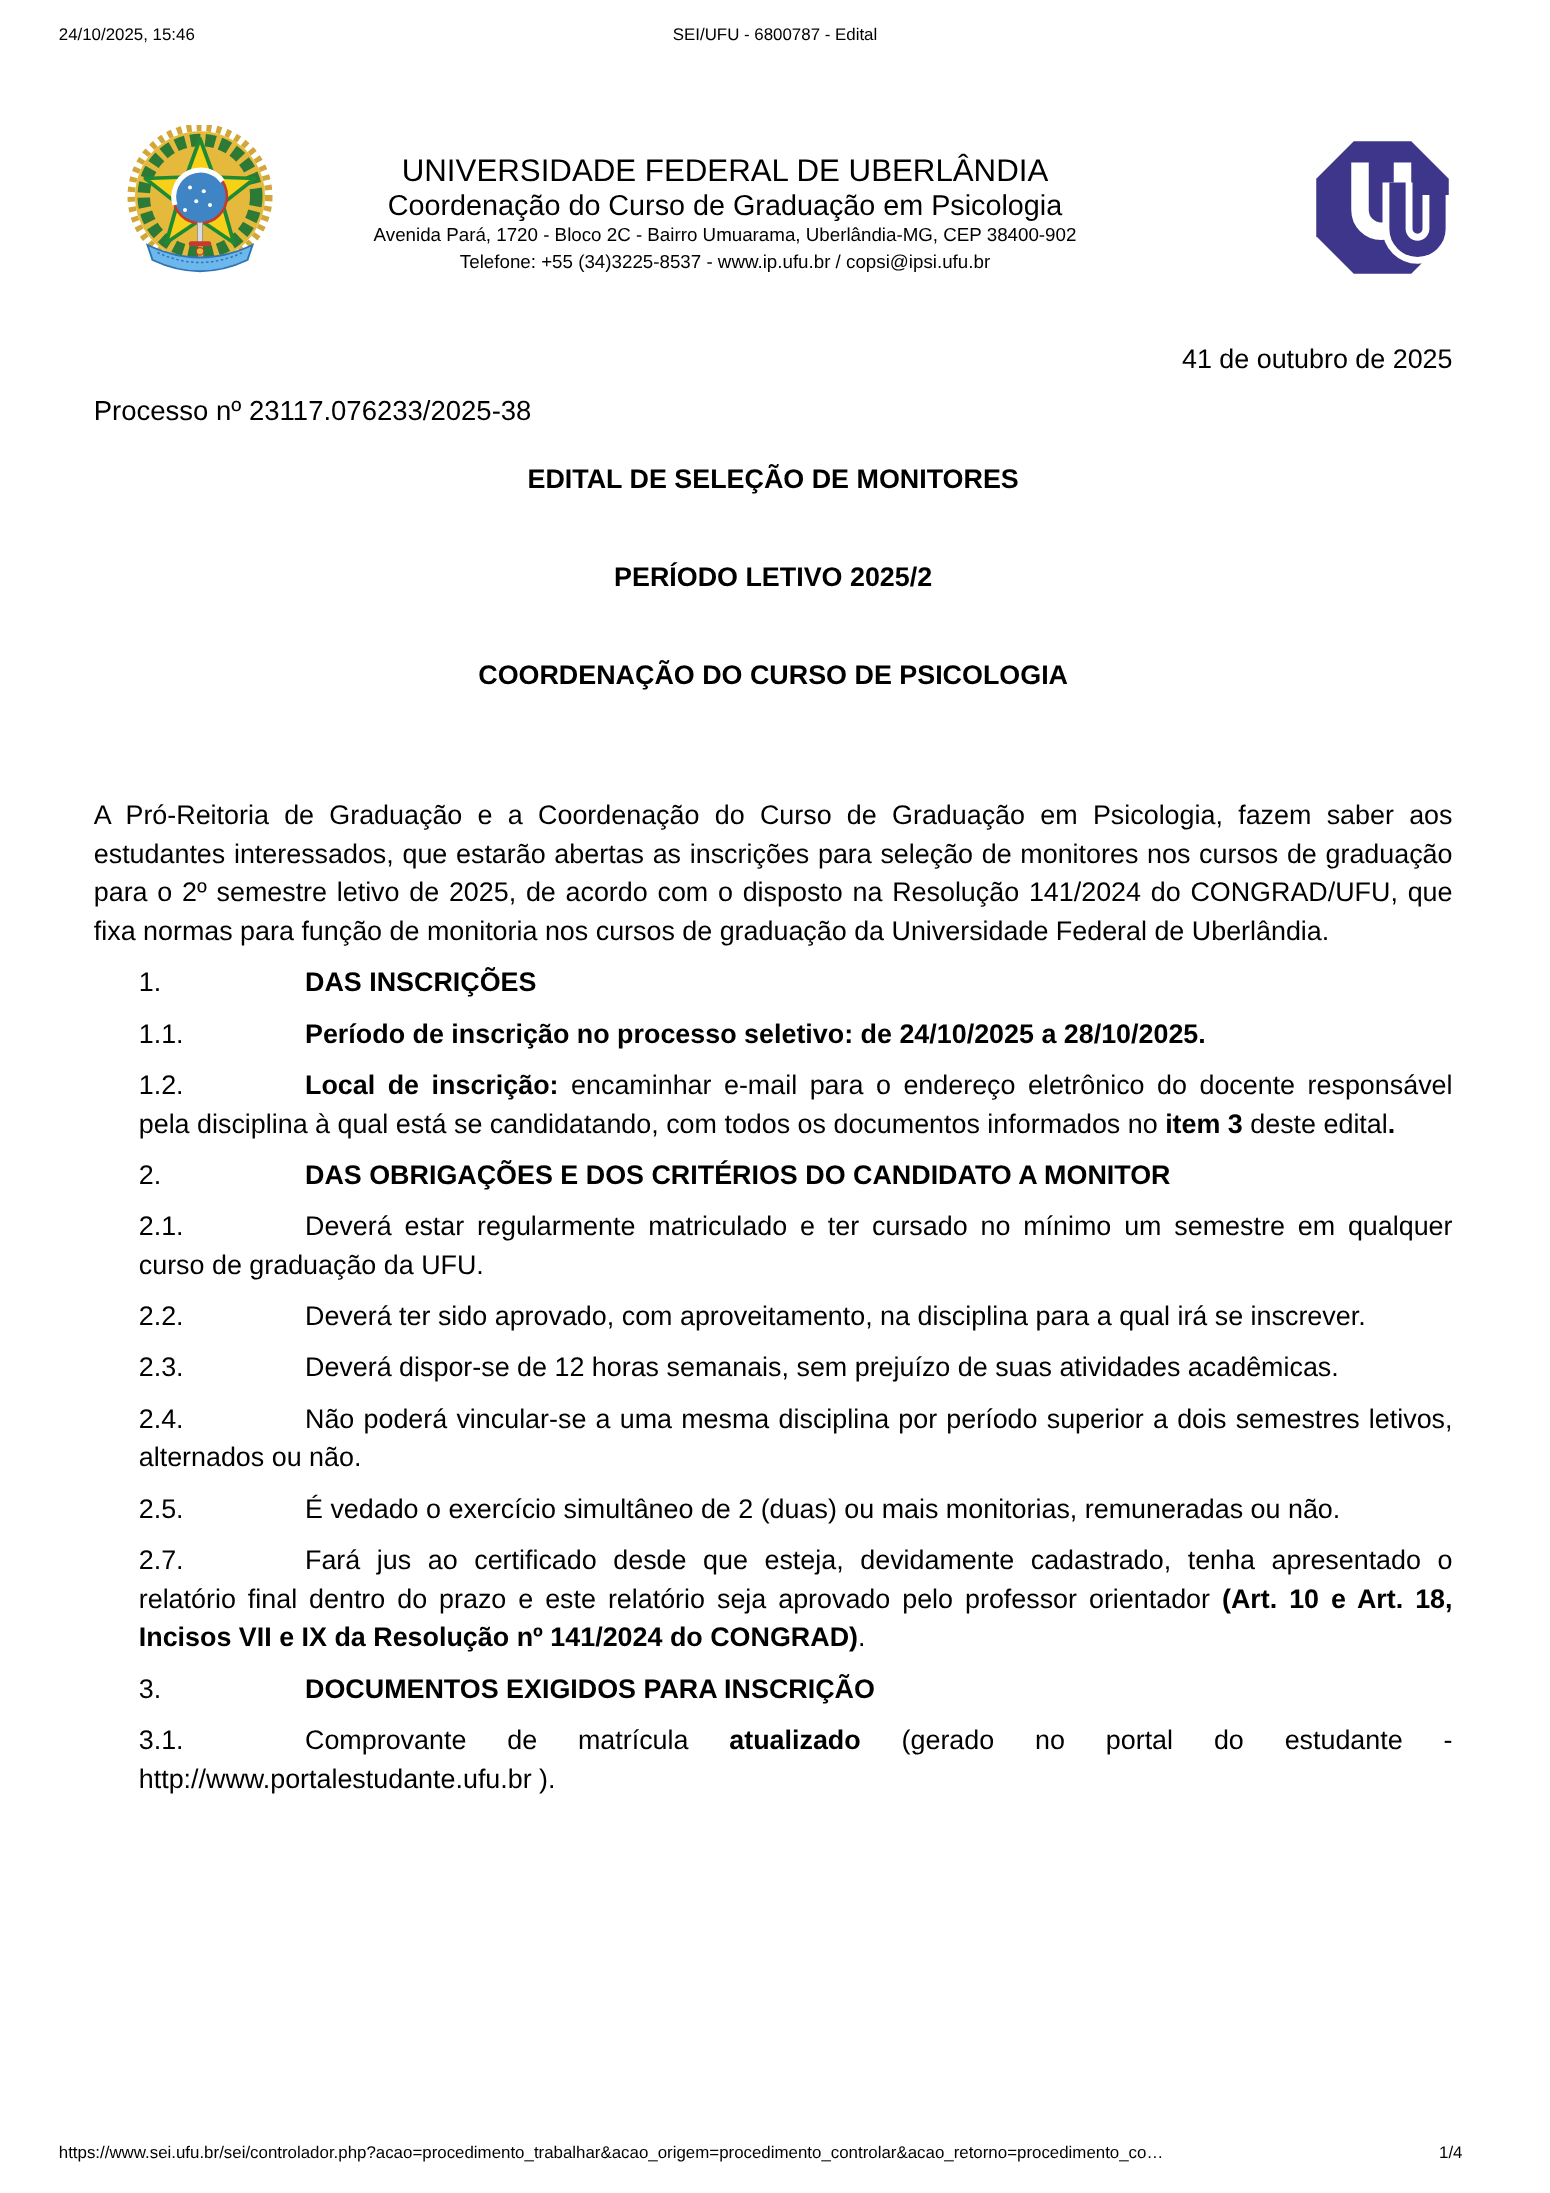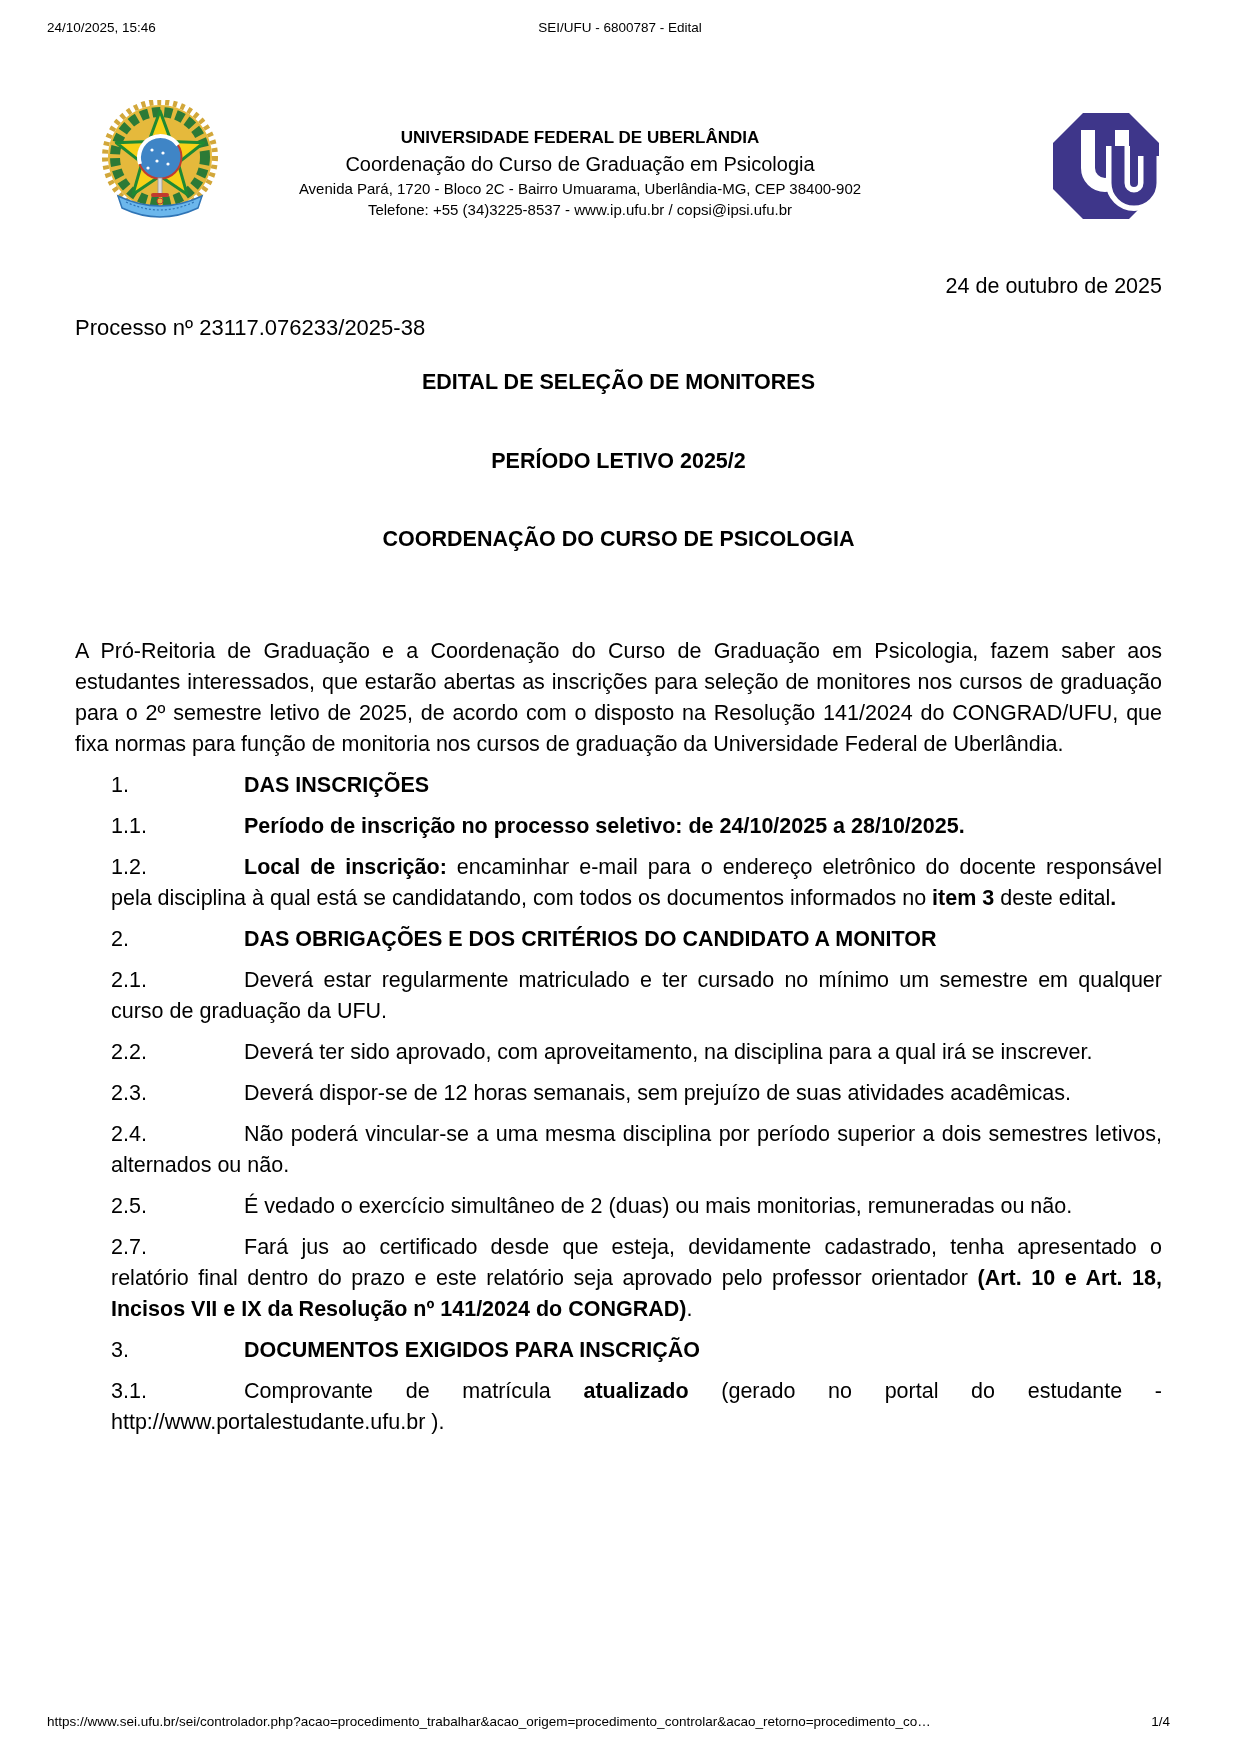--- a/index.html
+++ b/index.html
@@ -18,22 +18,22 @@
     display:flex; justify-content:space-between; align-items:baseline;
   }
   .print-footer .url { max-width:1050px; white-space:nowrap; overflow:hidden; }
 
   
   .page-content { position:absolute; top:100px; left:75px; width:1087px; }
 
   .doc-header { display:flex; align-items:flex-start; }
   .coa-wrap { flex:none; width:120px; margin-left:25px; }
   .header-text { flex:1; text-align:center; padding-top:24px; padding-right:110px; }
-  .org     { font-weight:bold; font-size:17px; line-height:27px; }
-  .dept    { font-size:20px; line-height:27px; }
+  .org     { font-weight:normal; font-size:25px; line-height:27px; }
+  .dept    { font-size:23px; line-height:27px; }
   .addr    { font-size:15px;   line-height:21px; }
   .contact { font-size:15px;   line-height:21px; }
   .ufu-wrap { flex:none; width:112px; margin-top:10px; }
 
   .doc-title    { text-align:center; font-weight:bold; font-size:22px; line-height:25px; margin-top:70px; }
   .date-line    { text-align:right; font-size:21.5px; line-height:25px; margin-top:44px; }
   .process-line { font-size:22px; line-height:25px; margin-top:16px; }
   .subtitle     { text-align:center; font-weight:bold; font-size:21.5px; line-height:25px; }
   .sub1 { margin-top:30px; }
   .sub2 { margin-top:54px; }
@@ -85,21 +85,21 @@
     <div class="ufu-wrap">
       <svg viewBox="0 0 112 112" width="112" height="112" aria-hidden="true">
         <polygon class="ufu-fill" points="33,3 79,3 109,33 109,79 79,109 33,109 3,79 3,33" fill="#3e368a"></polygon>
         <path d="M38,20 V58 a17,17 0 0 0 34,0 V20" stroke="#ffffff" stroke-width="14" fill="none"></path>
         <path d="M68,36 V73 a16,16 0 0 0 32,0 V46" stroke="#ffffff" stroke-width="24" fill="none"></path>
         <path class="ufu-stroke" d="M68,36 V73 a16,16 0 0 0 32,0 V46" stroke="#3e368a" stroke-width="13" fill="none"></path>
       </svg>
     </div>
   </div>
 
-  <div class="date-line">24 de outubro de 2025</div>
+  <div class="date-line">41 de outubro de 2025</div>
   <div class="process-line">Processo nº 23117.076233/2025-38</div>
   <div class="subtitle sub1">EDITAL DE SELEÇÃO DE MONITORES</div>
   <div class="subtitle sub2">PERÍODO LETIVO 2025/2</div>
   <div class="subtitle sub3">COORDENAÇÃO DO CURSO DE PSICOLOGIA</div>
 
   <div class="doc-body">
     <p class="intro">A Pró-Reitoria de Graduação e a Coordenação do Curso de Graduação em Psicologia, fazem saber aos estudantes interessados, que estarão abertas as inscrições para seleção de monitores nos cursos de graduação para o 2º semestre letivo de 2025, de acordo com o disposto na Resolução 141/2024 do CONGRAD/UFU, que fixa normas para função de monitoria nos cursos de graduação da Universidade Federal de Uberlândia.</p>
 
   <p class="item"><span class="num">1.</span><span class="b">DAS INSCRIÇÕES</span></p>
       <p class="item"><span class="num">1.1.</span><span class="b">Período de inscrição no processo seletivo: de 24/10/2025 a 28/10/2025.</span></p>

